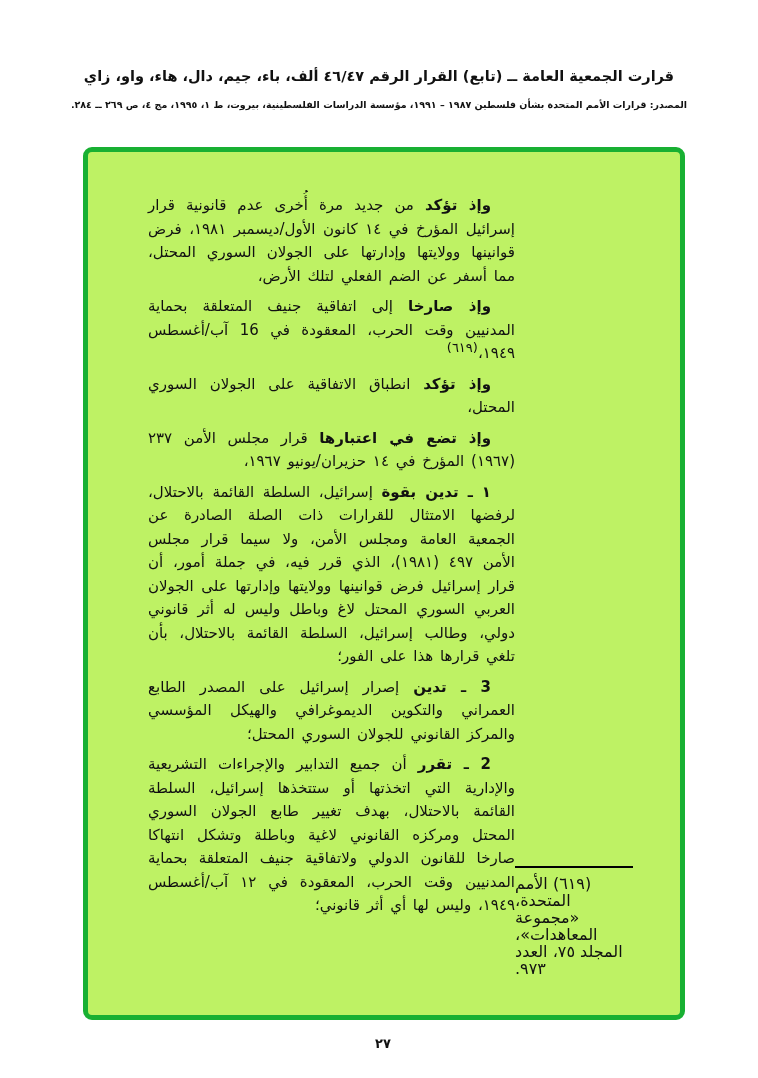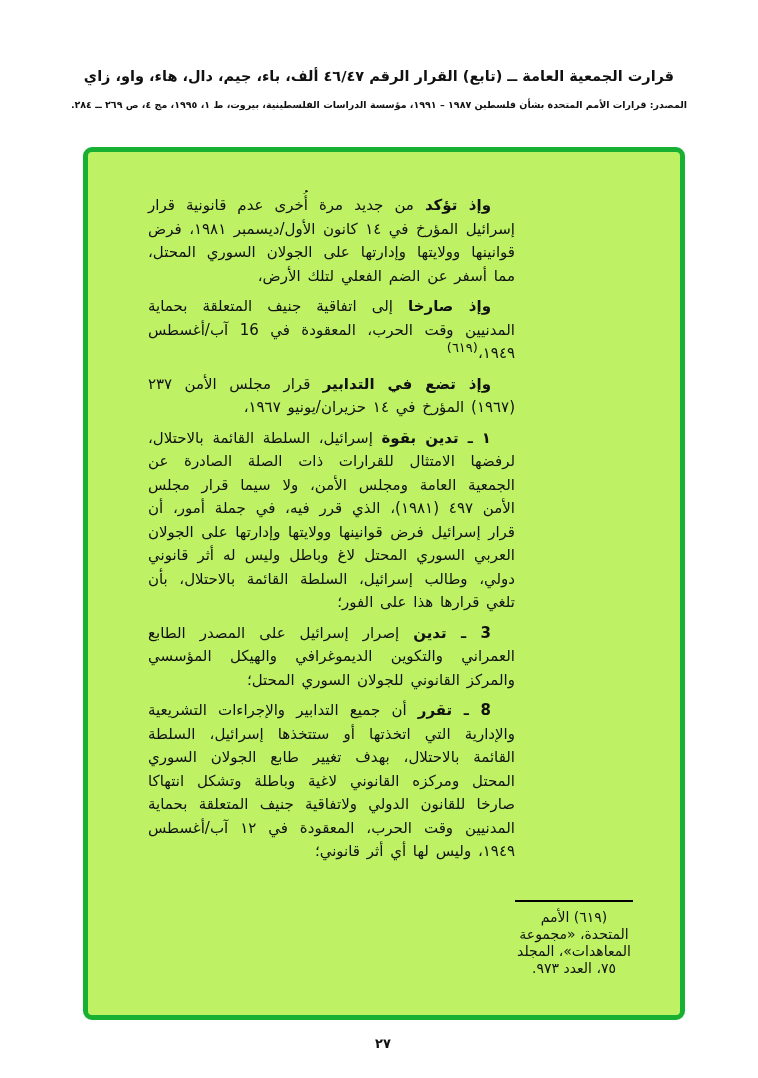--- a/index.html
+++ b/index.html
@@ -64,22 +64,22 @@
   }
   .para .lead { font-weight: bold; }
   sup.fref {
     font-size: 13px;
     line-height: 0;
     vertical-align: super;
   }
   .footnote-block {
     margin-top: auto;
     direction: rtl;
-    text-align: center;
-    font-size: 14px;
+    text-align: left;
+    font-size: 16px;
     line-height: 17px;
   }
   .footnote-rule {
     width: 118px;
     height: 0;
     border-top: 2px solid #000;
     margin-bottom: 7px;
   }
   .page-number {
     position: absolute;
@@ -101,28 +101,29 @@
   <p class="source-line">المصدر: قرارات الأمم المتحدة بشأن فلسطين ١٩٨٧ – ١٩٩١، مؤسسة الدراسات الفلسطينية، بيروت، ط ١، ١٩٩٥، مج ٤، ص ٢٦٩ ــ ٢٨٤.</p>
 
   <div class="green-box">
     <div class="body-text">
 
       <p class="para"><span class="lead">وإذ تؤكد</span><span> من جديد مرة أُخرى عدم قانونية قرار إسرائيل المؤرخ في ١٤ كانون الأول/ديسمبر ١٩٨١، فرض قوانينها وولايتها وإدارتها على الجولان السوري المحتل، مما أسفر عن الضم الفعلي لتلك الأرض،</span></p>
 
 
       <p class="para"><span class="lead">وإذ صارخا</span><span> إلى اتفاقية جنيف المتعلقة بحماية المدنيين وقت الحرب، المعقودة في 16 آب/أغسطس ١٩٤٩،</span><sup class="fref">(٦١٩)</sup></p>
 
+      <p class="para"><span class="lead">وإذ تؤكد</span><span> انطباق الاتفاقية على الجولان السوري المحتل،</span></p>
 
-      <p class="para"><span class="lead">وإذ تضع في التدابير</span><span> قرار مجلس الأمن ٢٣٧ (١٩٦٧) المؤرخ في ١٤ حزيران/يونيو ١٩٦٧،</span></p>
+      <p class="para"><span class="lead">وإذ تضع في اعتبارها</span><span> قرار مجلس الأمن ٢٣٧ (١٩٦٧) المؤرخ في ١٤ حزيران/يونيو ١٩٦٧،</span></p>
 
       <p class="para"><span class="lead">١ ـ تدين بقوة</span><span> إسرائيل، السلطة القائمة بالاحتلال، لرفضها الامتثال للقرارات ذات الصلة الصادرة عن الجمعية العامة ومجلس الأمن، ولا سيما قرار مجلس الأمن ٤٩٧ (١٩٨١)، الذي قرر فيه، في جملة أمور، أن قرار إسرائيل فرض قوانينها وولايتها وإدارتها على الجولان العربي السوري المحتل لاغ وباطل وليس له أثر قانوني دولي، وطالب إسرائيل، السلطة القائمة بالاحتلال، بأن تلغي قرارها هذا على الفور؛</span></p>
 
       <p class="para"><span class="lead">3 ـ تدين</span><span> إصرار إسرائيل على المصدر الطابع العمراني والتكوين الديموغرافي والهيكل المؤسسي والمركز القانوني للجولان السوري المحتل؛</span></p>
 
-      <p class="para"><span class="lead">8 ـ تقرر</span><span> أن جميع التدابير والإجراءات التشريعية والإدارية التي اتخذتها أو ستتخذها إسرائيل، السلطة القائمة بالاحتلال، بهدف تغيير طابع الجولان السوري المحتل ومركزه القانوني لاغية وباطلة وتشكل انتهاكا صارخا للقانون الدولي ولاتفاقية جنيف المتعلقة بحماية المدنيين وقت الحرب، المعقودة في ١٢ آب/أغسطس ١٩٤٩، وليس لها أي أثر قانوني؛</span></p>
+      <p class="para"><span class="lead">2 ـ تقرر</span><span> أن جميع التدابير والإجراءات التشريعية والإدارية التي اتخذتها أو ستتخذها إسرائيل، السلطة القائمة بالاحتلال، بهدف تغيير طابع الجولان السوري المحتل ومركزه القانوني لاغية وباطلة وتشكل انتهاكا صارخا للقانون الدولي ولاتفاقية جنيف المتعلقة بحماية المدنيين وقت الحرب، المعقودة في ١٢ آب/أغسطس ١٩٤٩، وليس لها أي أثر قانوني؛</span></p>
 
     </div>
 
     <div class="footnote-block">
       <div class="footnote-rule"></div>
       <div>(٦١٩) الأمم المتحدة، «مجموعة المعاهدات»، المجلد ٧٥، العدد ٩٧٣.</div>
     </div>
   </div>
 
   <div class="page-number">٢٧</div>

